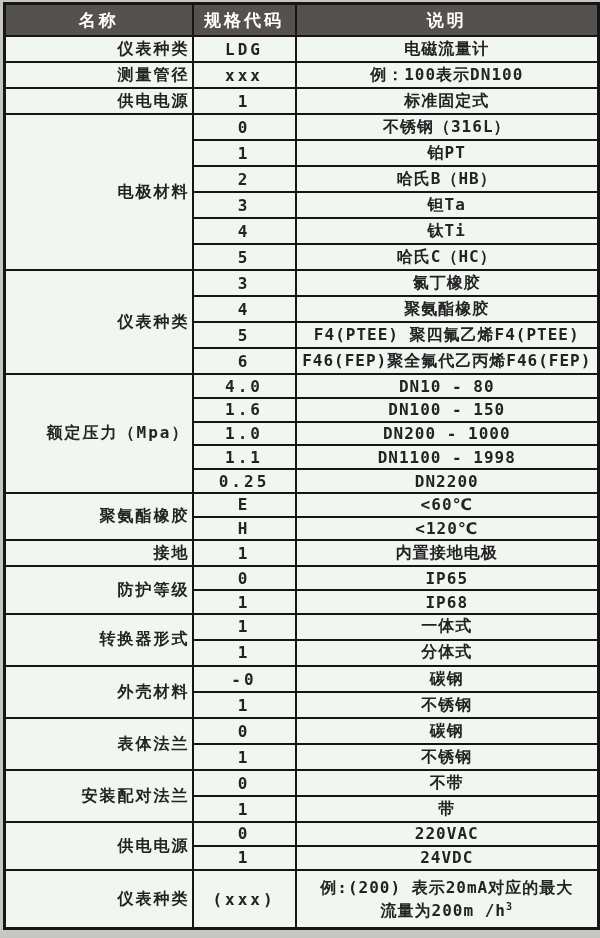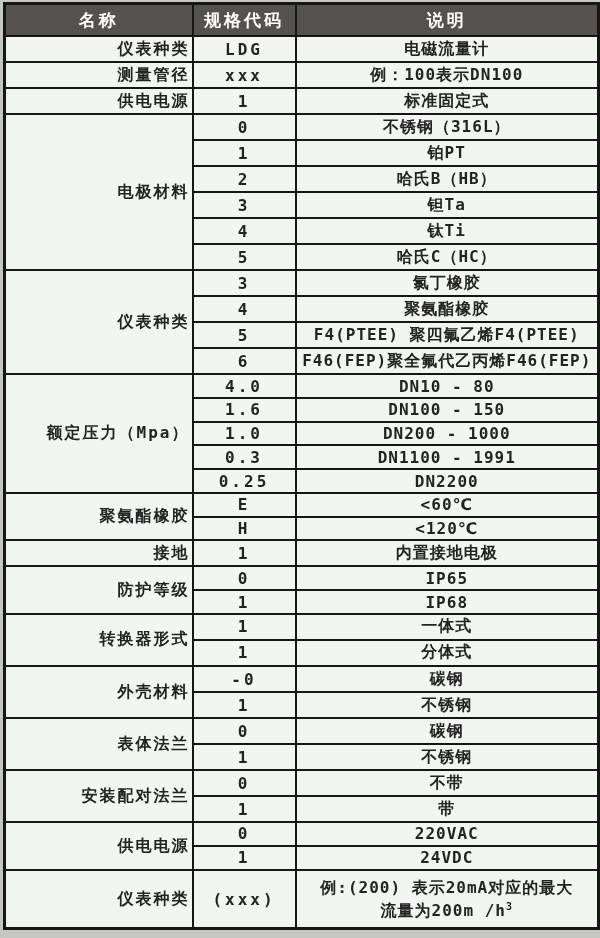--- a/index.html
+++ b/index.html
@@ -131,22 +131,22 @@
         </tr>
         <tr>
           <td class="code">1.6</td>
           <td class="desc">DN100 - 150</td>
         </tr>
         <tr>
           <td class="code">1.0</td>
           <td class="desc">DN200 - 1000</td>
         </tr>
         <tr>
-          <td class="code">0.3</td>
-          <td class="desc">DN1100 - 1991</td>
+          <td class="code">1.1</td>
+          <td class="desc">DN1100 - 1998</td>
         </tr>
         <tr>
           <td class="code">0.25</td>
           <td class="desc">DN2200</td>
         </tr>
         <tr>
           <td class="name" rowspan="2">聚氨酯橡胶</td>
           <td class="code">E</td>
           <td class="desc">&lt;60℃</td>
         </tr>

